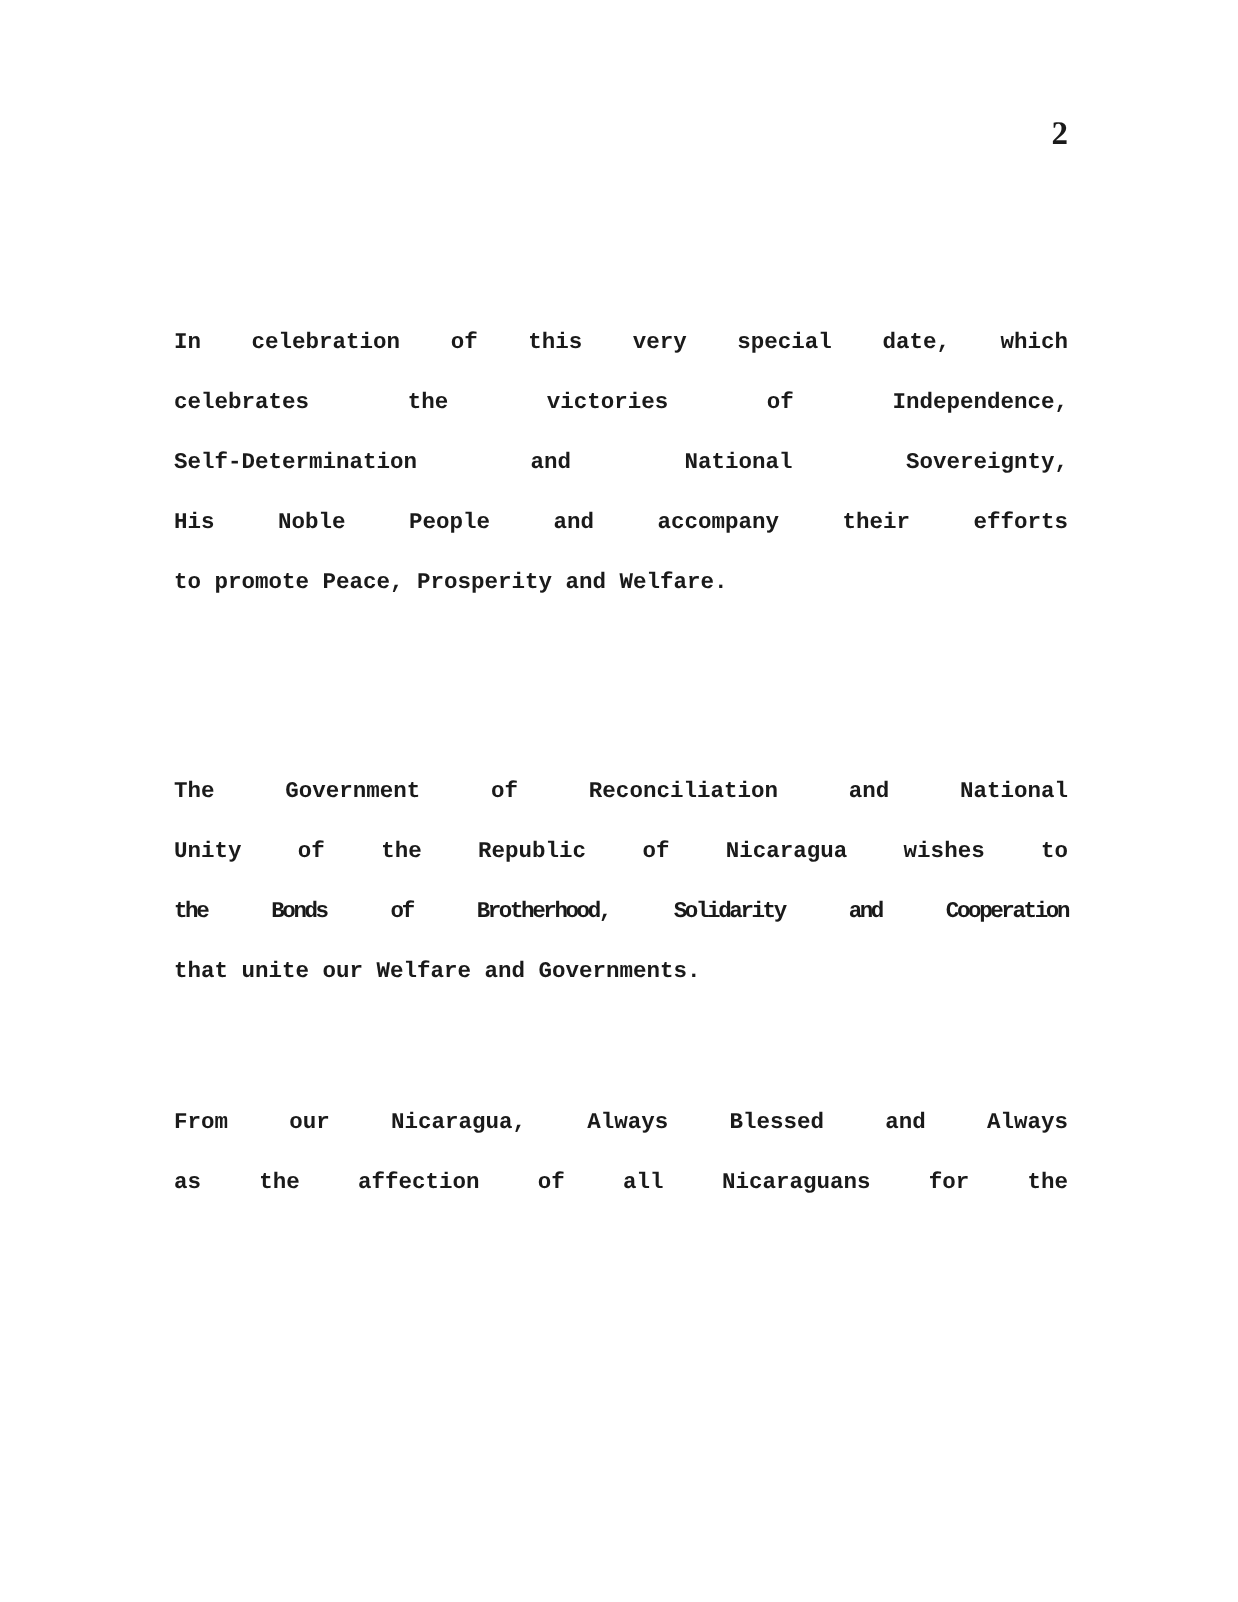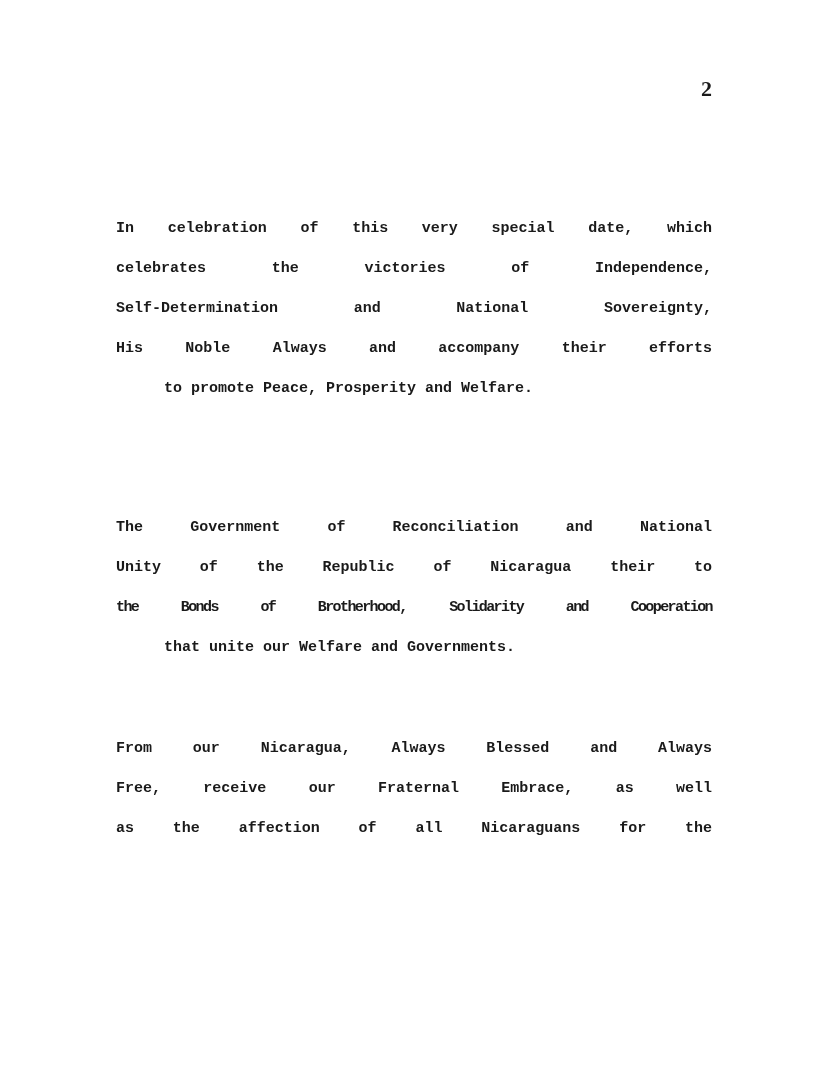--- a/index.html
+++ b/index.html
@@ -36,46 +36,44 @@
     .line {
       display: block;
       height: 40px;
       line-height: 40px;
       white-space: nowrap;
       text-align: justify;
       text-align-last: justify;
     }
     .line.last {
       text-align-last: left;
-      margin-left: 48px;
     }
     .line.condensed {
       letter-spacing: -1.6px;
     }
     #p1 { top: 209px; }
     #p2 { top: 508px; }
     #p3 { top: 729px; }
   </style>
 </head>
 <body>
 
 <div class="page-number">2</div>
 
 <div class="body-text" id="p1">
   <span class="line">In celebration of this very special date, which</span>
   <span class="line">celebrates the victories of Independence,</span>
   <span class="line">Self-Determination and National Sovereignty,</span>
-  <span class="line">His Noble Always and accompany their efforts</span>
+  <span class="line">His Noble People and accompany their efforts</span>
   <span class="line last">to promote Peace, Prosperity and Welfare.</span>
 </div>
 
 <div class="body-text" id="p2">
   <span class="line">The Government of Reconciliation and National</span>
-  <span class="line">Unity of the Republic of Nicaragua their to</span>
+  <span class="line">Unity of the Republic of Nicaragua wishes to</span>
   <span class="line condensed">the Bonds of Brotherhood, Solidarity and Cooperation</span>
   <span class="line last">that unite our Welfare and Governments.</span>
 </div>
 
 <div class="body-text" id="p3">
   <span class="line">From our Nicaragua, Always Blessed and Always</span>
-  <span class="line">Free, receive our Fraternal Embrace, as well</span>
   <span class="line">as the affection of all Nicaraguans for the</span>
 </div>
 
 </body></html>

